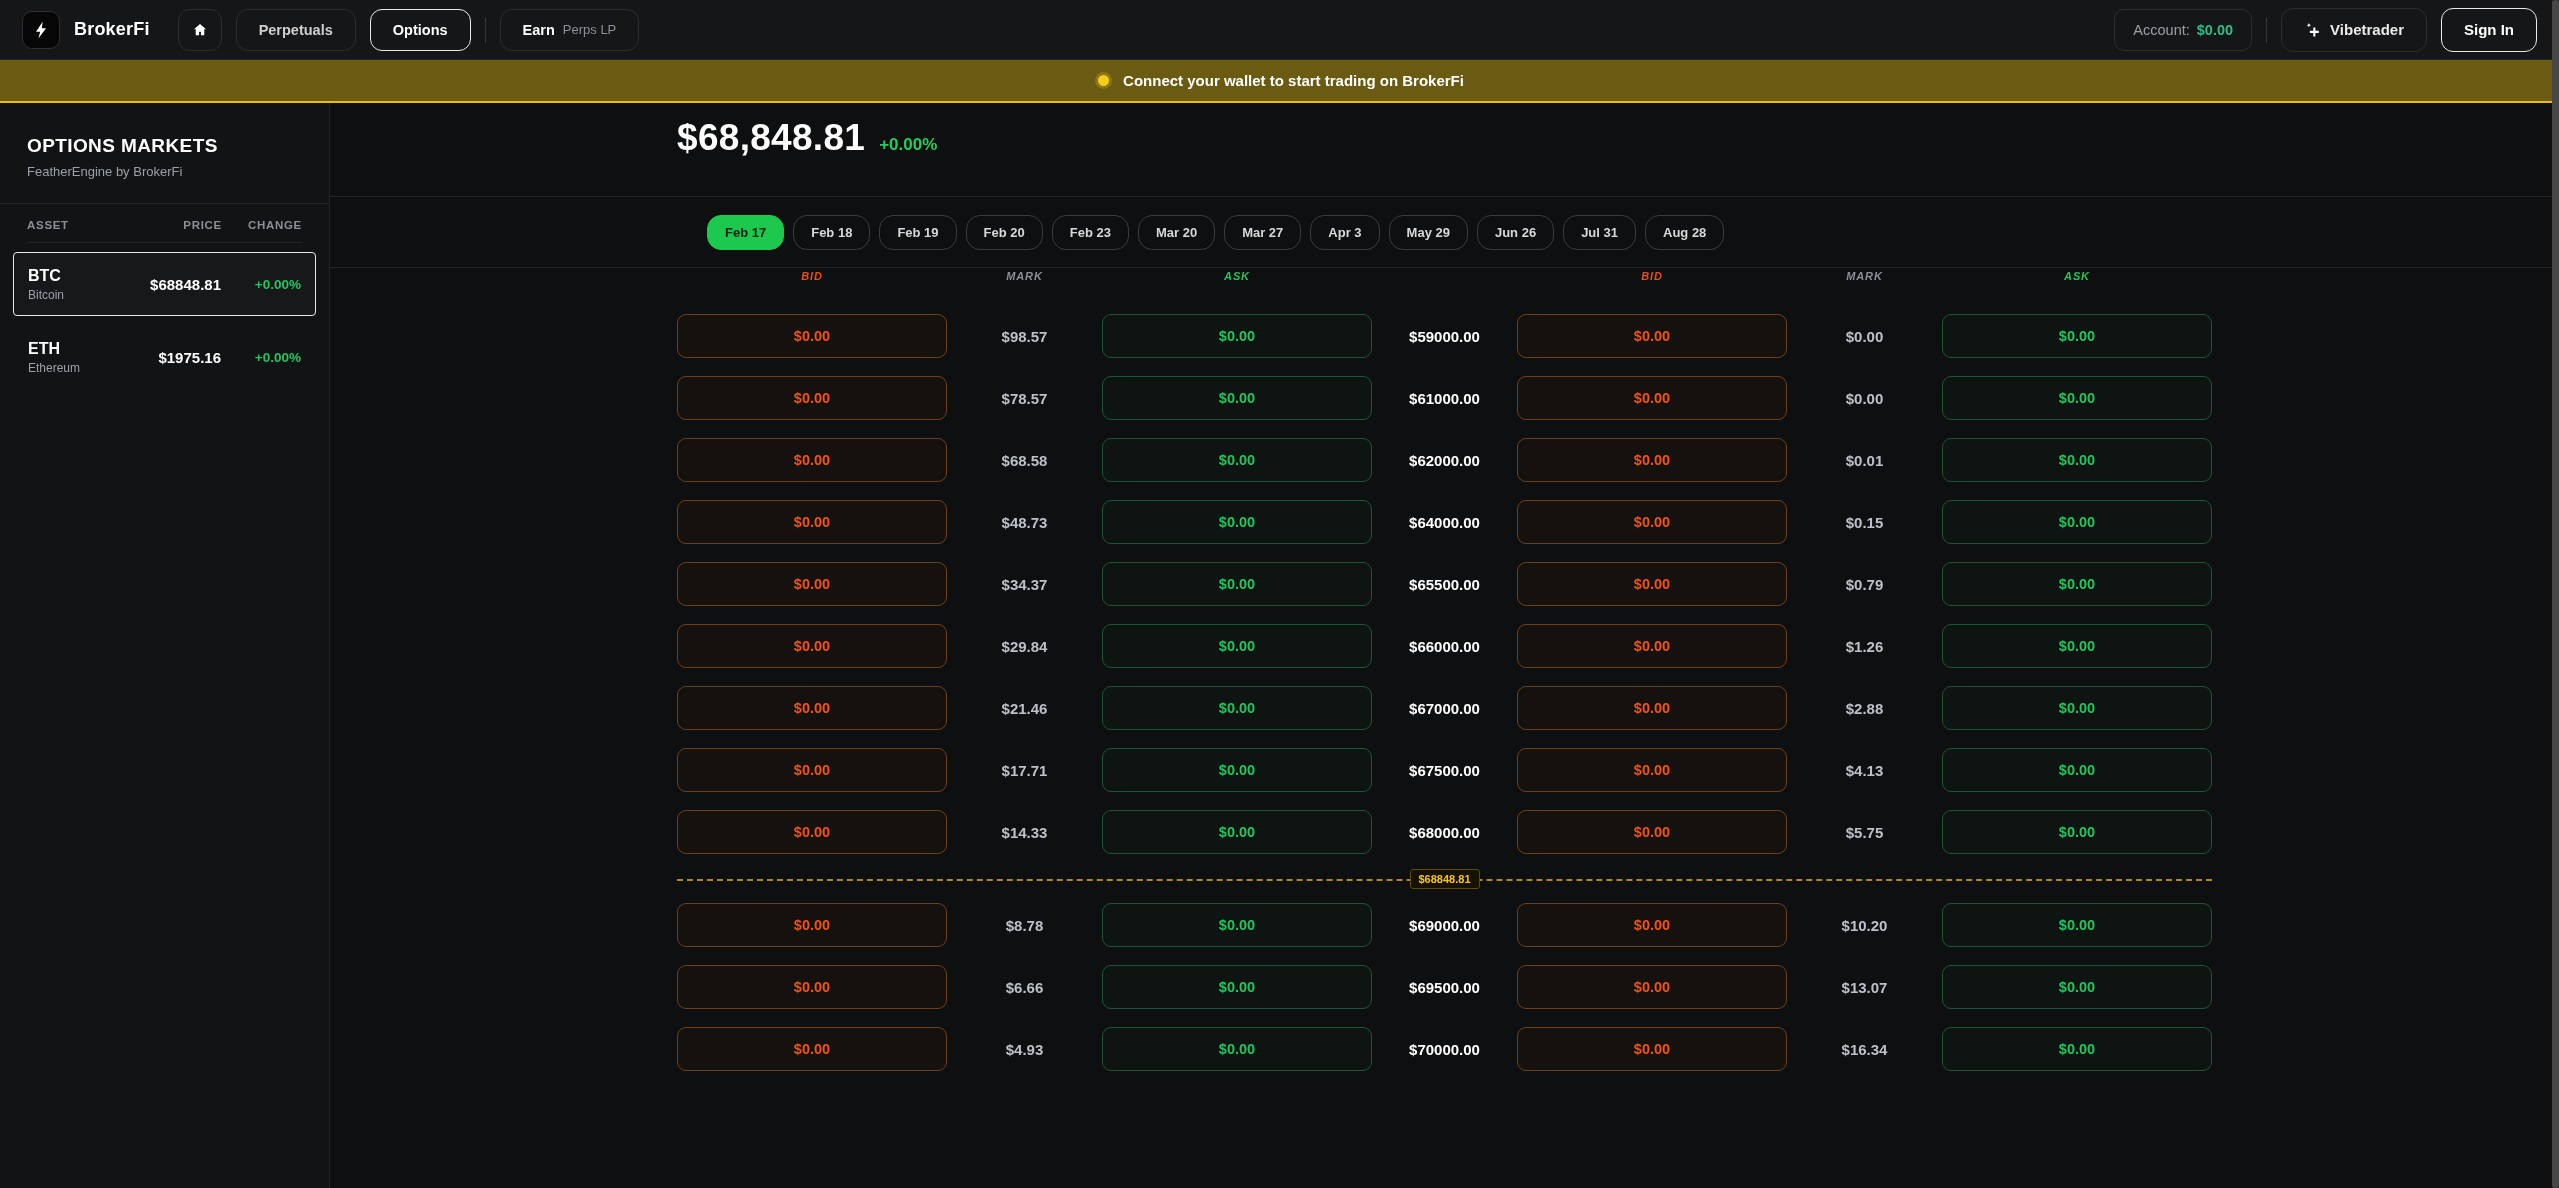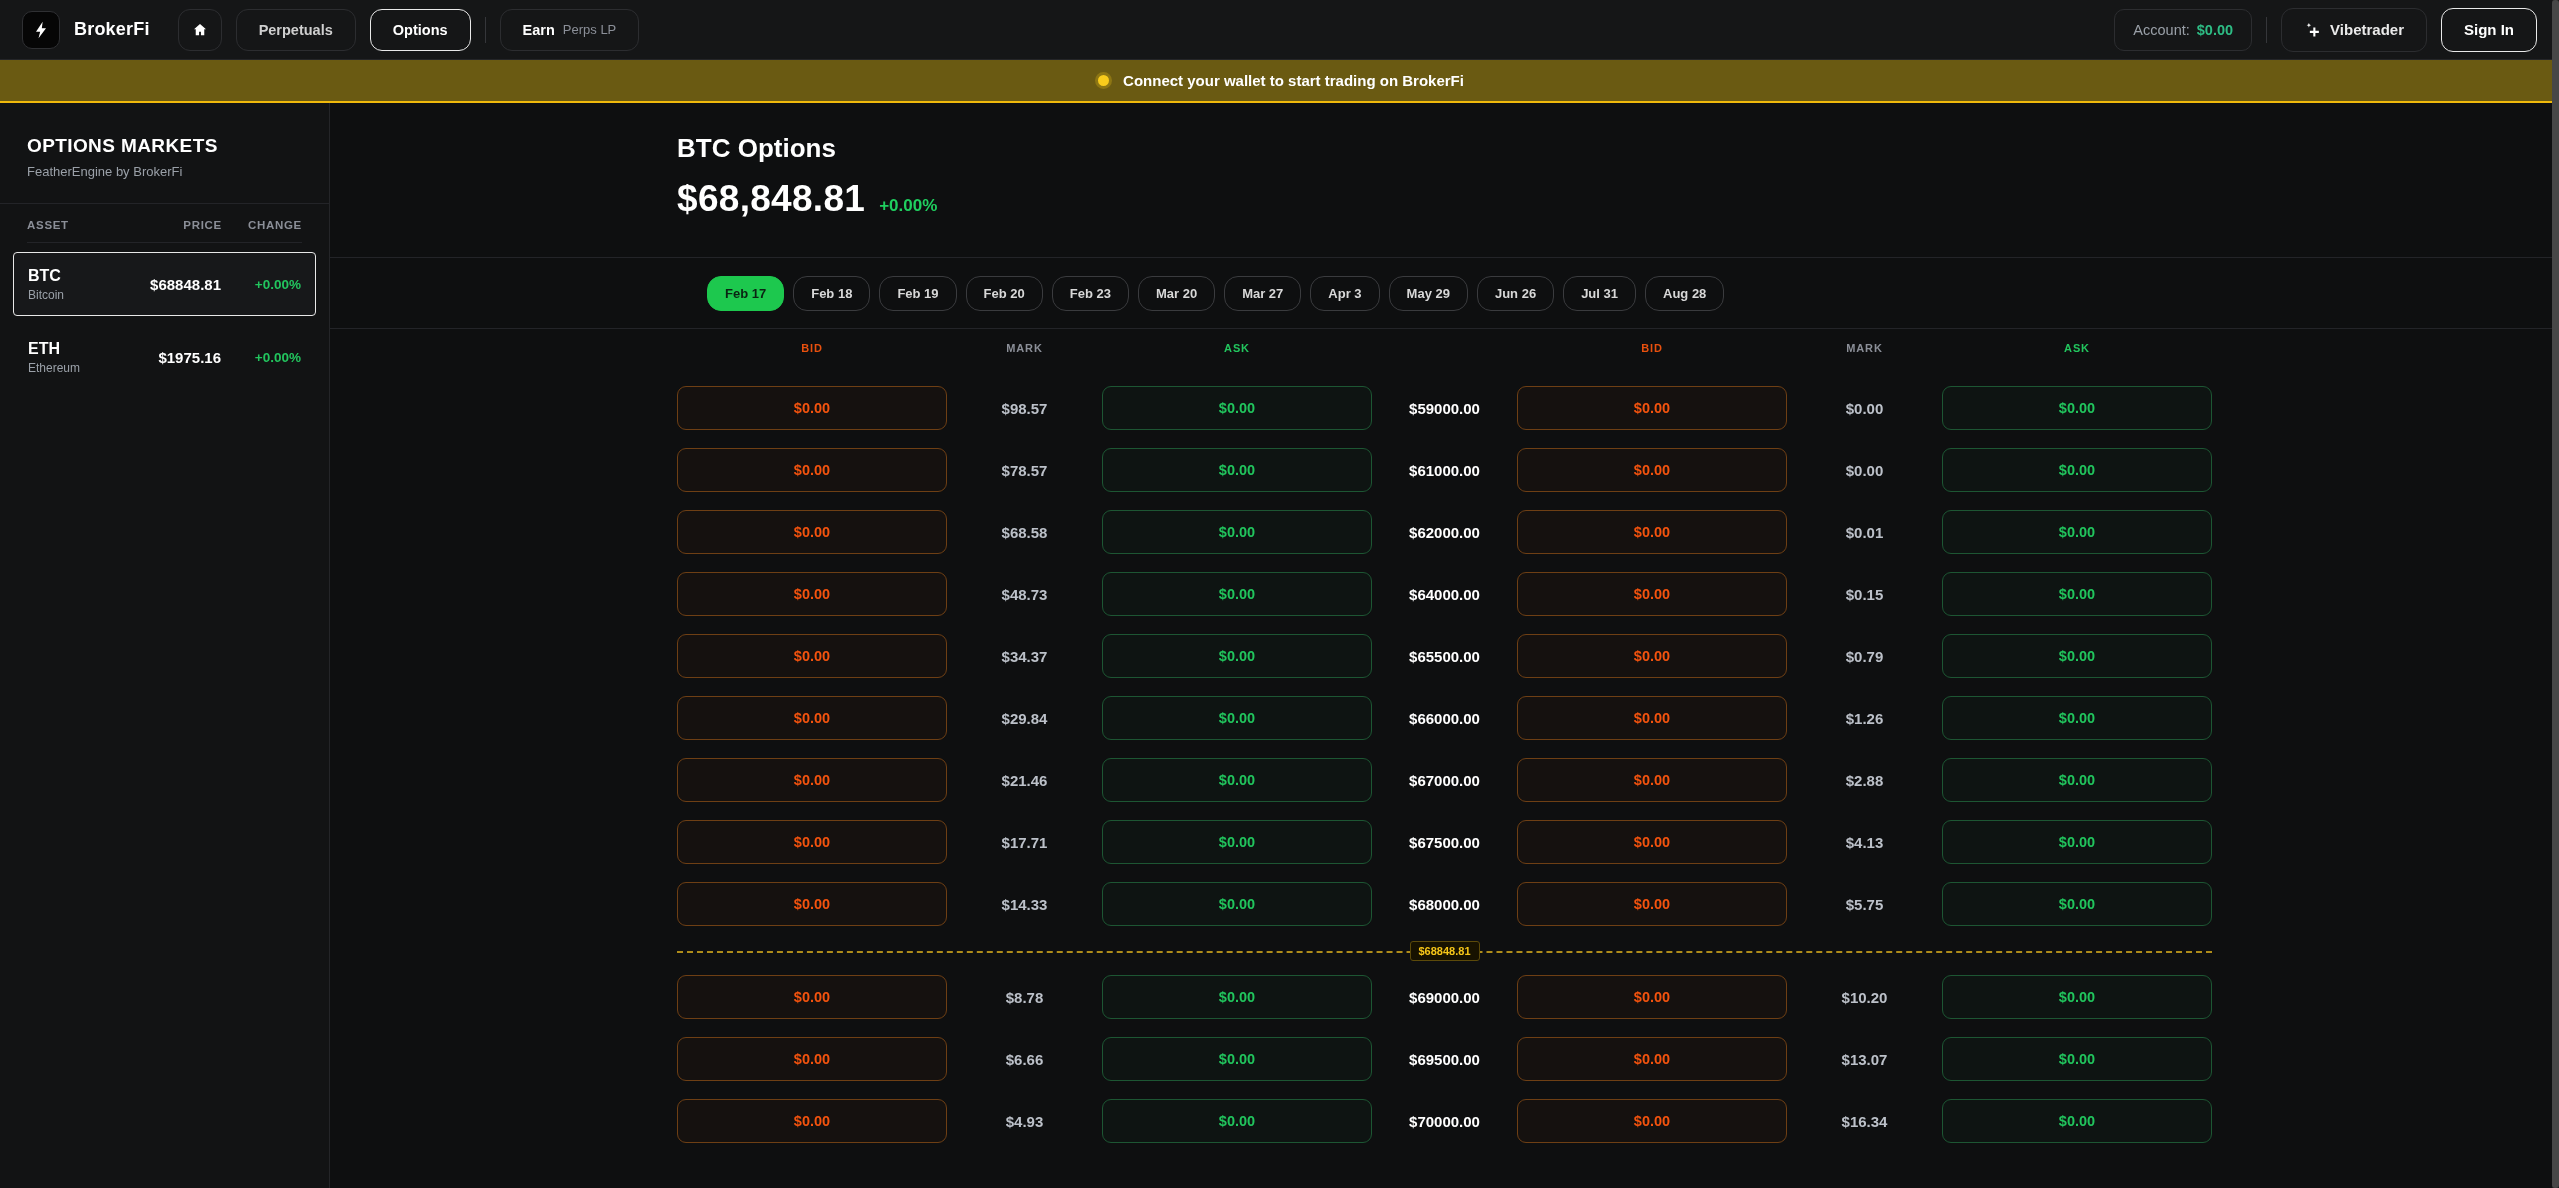--- a/index.html
+++ b/index.html
@@ -89,21 +89,21 @@
     color:#d8d8d8; font-size:13px; font-weight:bold; cursor:pointer; font-family:inherit;
   }
   .tab.active { background:#1dc84e; border-color:#1dc84e; color:#0b2413; }
   
   .opt-grid { display:grid; grid-template-columns:270px 155px 270px 145px 270px 155px 270px; align-items:center; }
   .group-head { margin-top:31px; }
   .gh { text-align:center; font-size:12px; font-weight:bold; letter-spacing:1.2px; }
   .gh.calls { grid-column:1 / span 3; color:#22c55e; }
   .gh.strike { grid-column:4; color:#9aa0a8; }
   .gh.puts   { grid-column:5 / span 3; color:#f23645; }
-  .sub-head { margin-top:13px; }
+  .sub-head { margin-top:2px;font-style:italic; }
   .sh { text-align:center; font-size:11px; font-weight:bold; letter-spacing:.9px; }
   .sh.bid  { color:#e8500e; }
   .sh.mark { color:#8b8f98; }
   .sh.ask  { color:#22c55e; }
   .rows-wrap { margin-top:23px; }
   .opt-row { height:62px; }
   .cell-btn {
     height:44px; width:100%; border-radius:9px; font-size:14.5px; font-weight:bold;
     cursor:pointer; font-family:inherit; background:transparent;
   }
@@ -206,21 +206,20 @@
             <div class="m-name">Ethereum</div>
           </div>
           <div class="m-price">$1975.16</div>
           <div class="m-change">+0.00%</div>
         </div>
       </div>
   </aside>
 
   <main class="main">
     <div class="content-col">
-      <h1 class="page-title">BTC Options</h1>
       <div class="price-row">
         <span class="spot-price">$68,848.81</span>
         <span class="spot-change">+0.00%</span>
       </div>
     </div>
 
     <div class="tabs-band">
       <div class="content-col">
         <div class="tabs-row">
             <button class="tab active">Feb 17</button>

